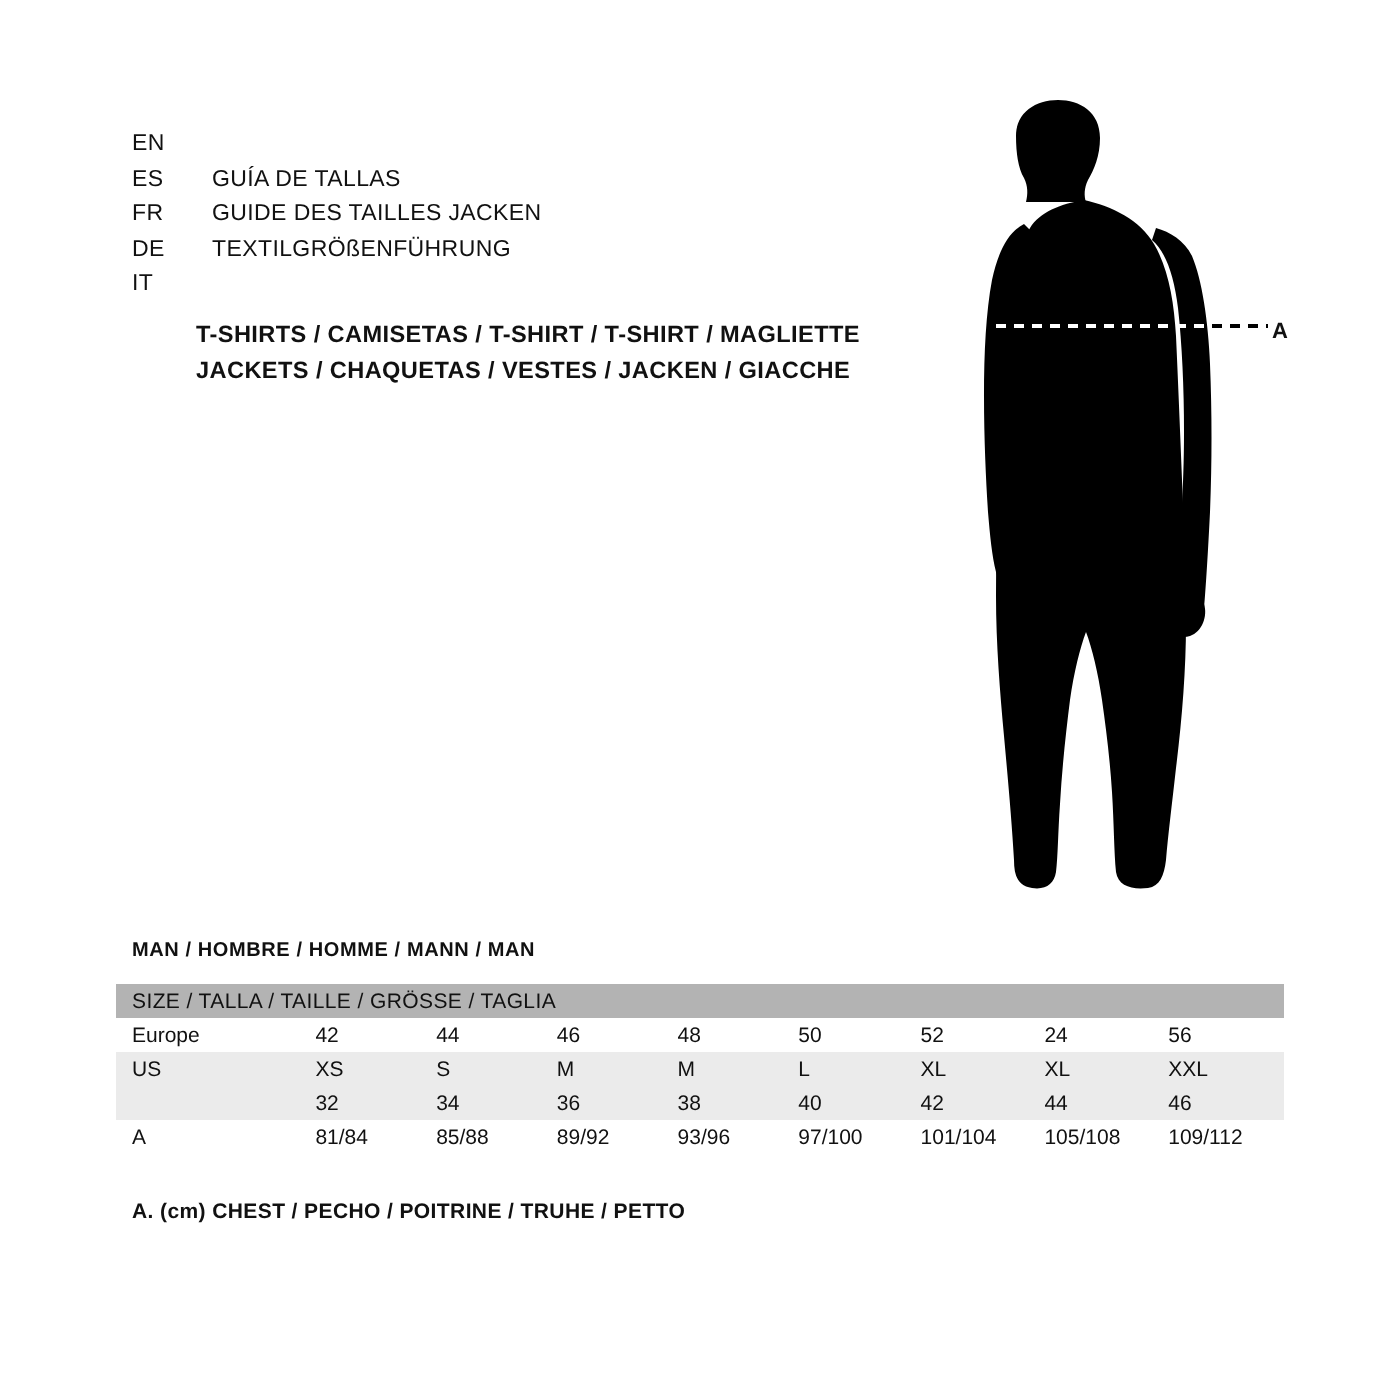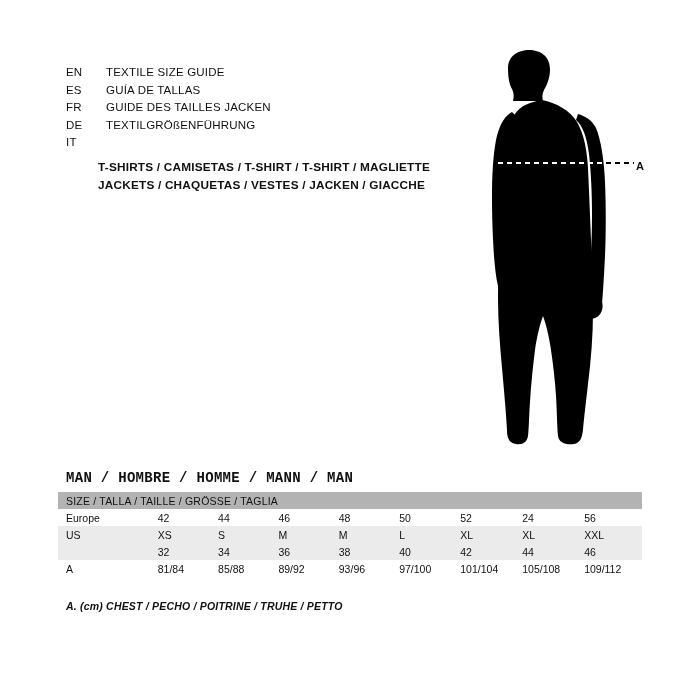--- a/index.html
+++ b/index.html
@@ -78,25 +78,24 @@
     font-size: 11px;
     font-weight: bold;
     color: #111111;
   }
 
   
   .table-title {
     position: absolute;
     left: 66px;
     top: 470px;
-    font-size: 14px;
+    font-size: 10px;
     font-weight: bold;
     letter-spacing: 0.3px;
     color: #111111;
-    font-family: Liberation Mono, monospace;
   }
 
   .size-table {
     position: absolute;
     left: 58px;
     top: 492px;
     width: 584px;
     border-collapse: collapse;
     font-size: 10.5px;
     color: #111111;
@@ -131,32 +130,30 @@
   }
 
   .footnote {
     position: absolute;
     left: 66px;
     top: 600px;
     font-size: 10.5px;
     font-weight: bold;
     letter-spacing: 0.2px;
     color: #111111;
-    font-style: italic;
   }
 </style>
 </head>
 <body>
 
 <div id="page">
 
   <div class="lang-block">
     <div class="lang-row">
       <span class="lang-code">EN</span>
-      <span class="lang-name">TEXTILE SIZE GUIDE</span>
     </div>
     <div class="lang-row">
       <span class="lang-code">ES</span>
       <span class="lang-name">GUÍA DE TALLAS</span>
     </div>
     <div class="lang-row">
       <span class="lang-code">FR</span>
       <span class="lang-name">GUIDE DES TAILLES JACKEN</span>
     </div>
     <div class="lang-row">

